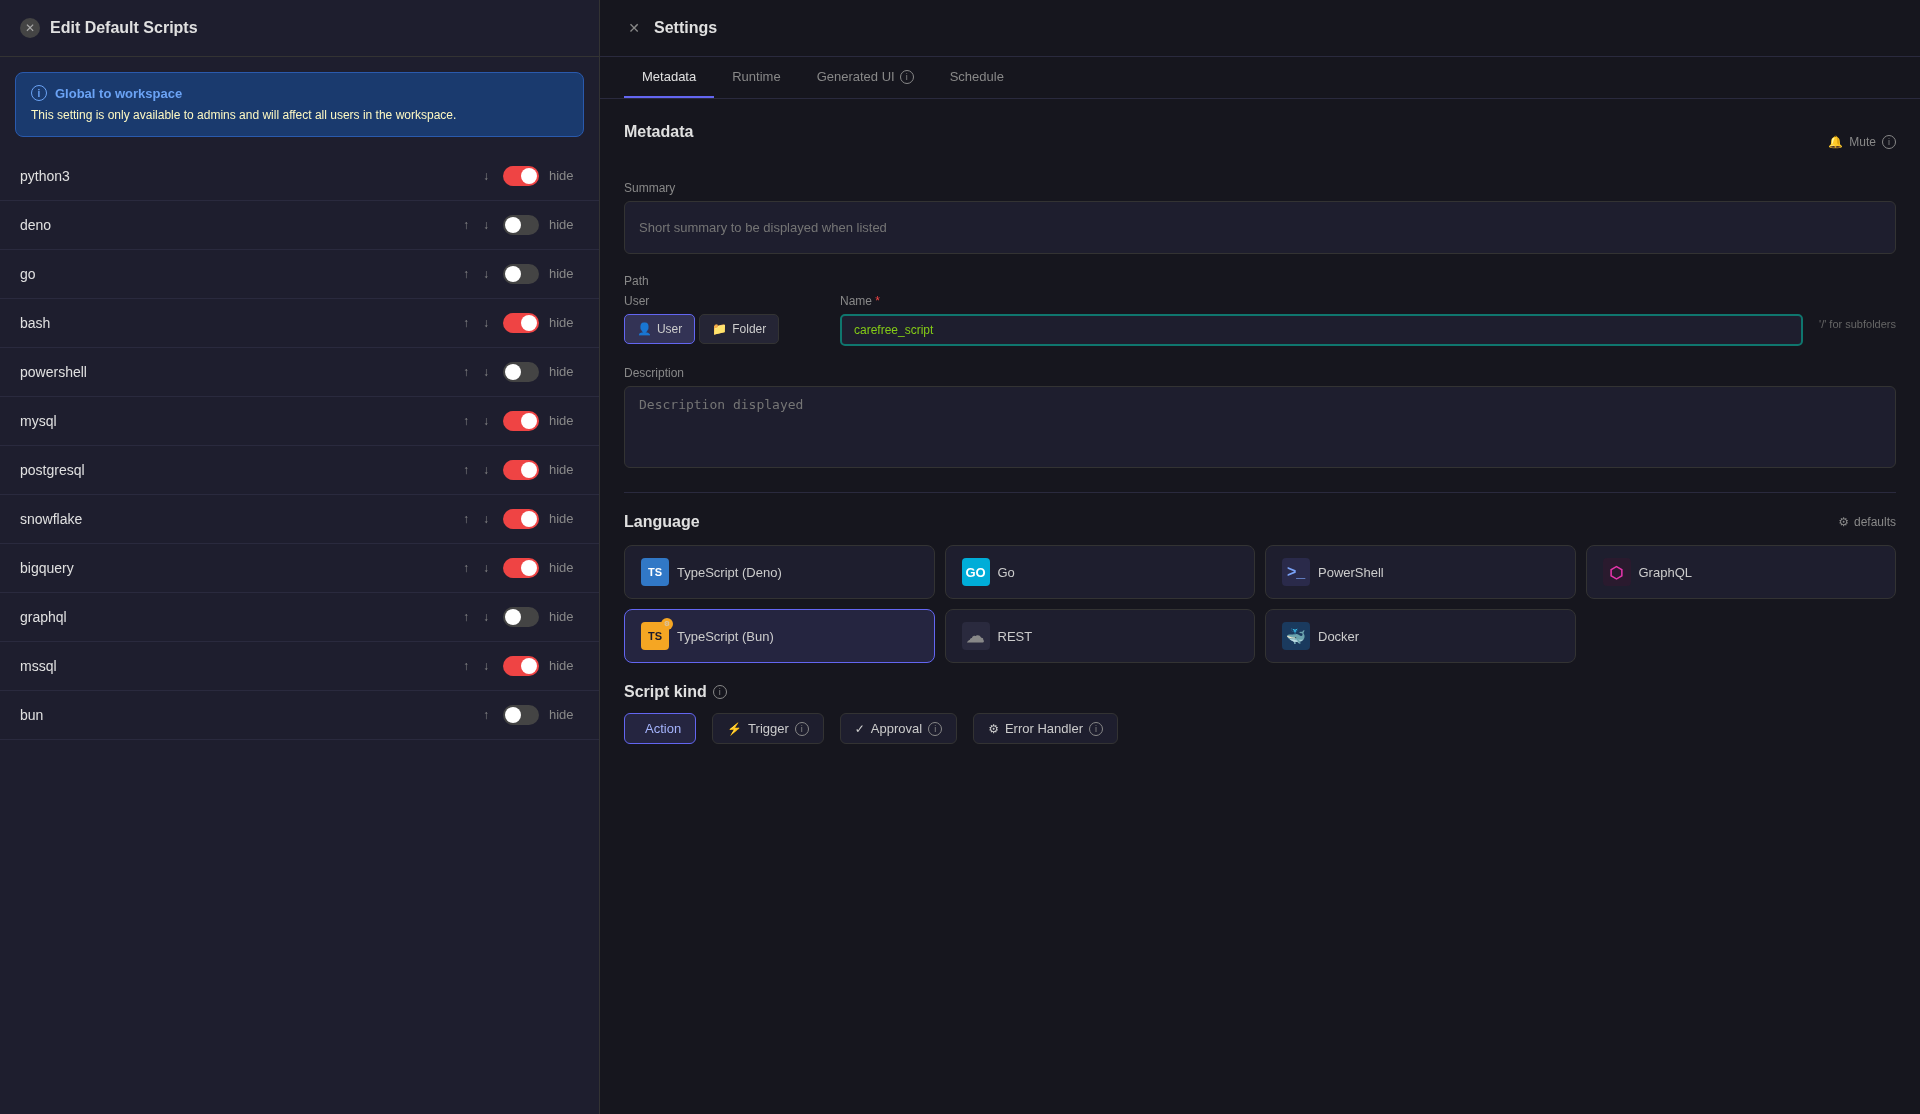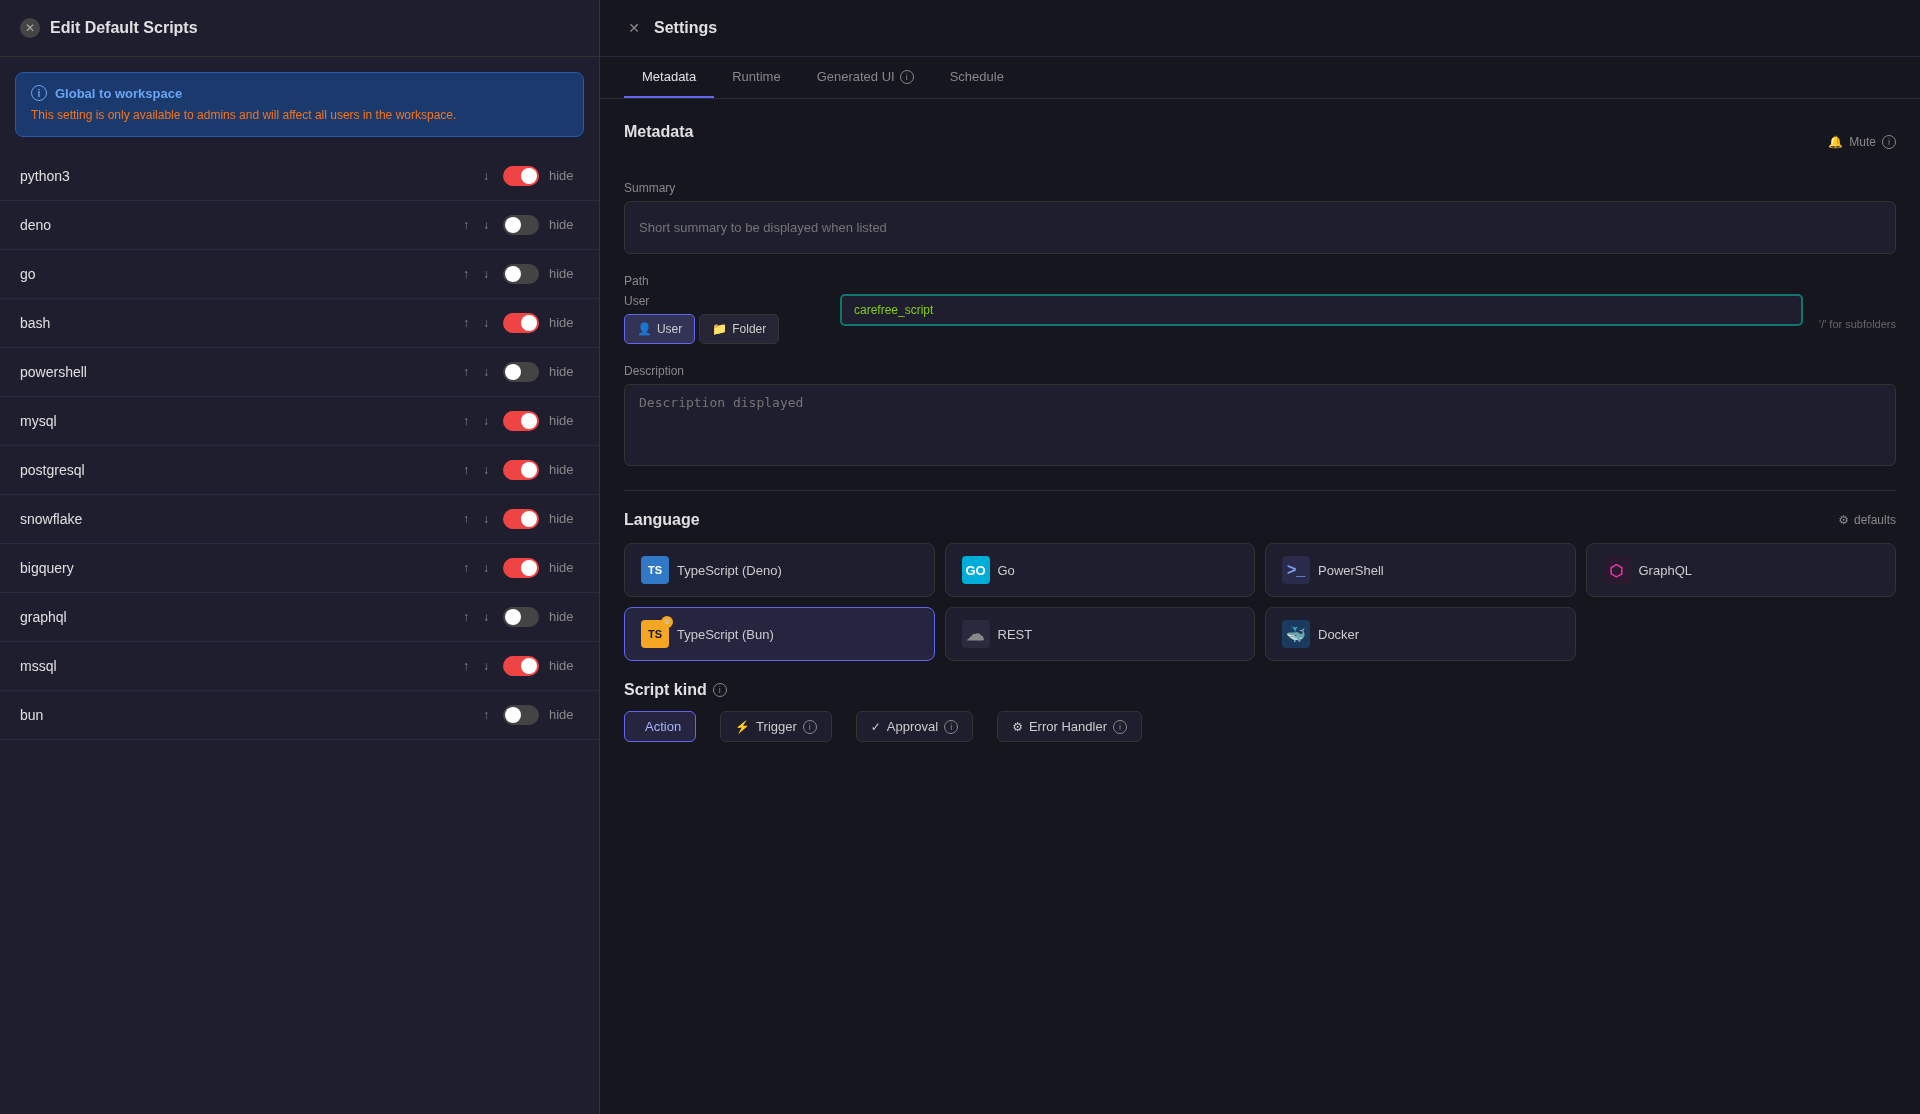--- a/index.html
+++ b/index.html
@@ -78,21 +78,21 @@
       display: flex;
       align-items: center;
       justify-content: center;
       font-size: 10px;
       color: #6ba3f5;
       font-weight: bold;
     }
 
     .info-banner-text {
       font-size: 12px;
-      color: #f97316;
+      color: #fef9c3;
       line-height: 1.4;
     }
 
     .scripts-list {
       flex: 1;
       overflow-y: auto;
     }
 
     .script-item {
       display: flex;
@@ -412,21 +412,21 @@
 
     .script-kind-header {
       display: flex;
       align-items: center;
       gap: 6px;
       margin-bottom: 12px;
     }
 
     .kind-buttons {
       display: flex;
-      gap: 24px;
+      gap: 16px;
       flex-wrap: wrap;
     }
 
     .kind-btn {
       display: flex;
       align-items: center;
       gap: 6px;
       padding: 7px 14px;
       border-radius: 6px;
       border: 1px solid #333;
@@ -648,20 +648,24 @@
               <span>👤</span>
               <span>User</span>
             </button>
             <button class="path-btn">
               <span>📁</span>
               <span>Folder</span>
             </button>
           </div>
         </div>
         <div>
+          <div class="path-col-label">
+            <span>Name</span>
+            <span class="required-star">*</span>
+          </div>
           <input class="path-value-input" type="text" value="carefree_script" style="">
         </div>
         <div style="padding-top:20px;">
           <span style="font-size:11px; color:#666;">'/' for subfolders</span>
         </div>
       </div>
     </div>
 
     <div class="field-group">
       <div class="field-label">Description</div>

